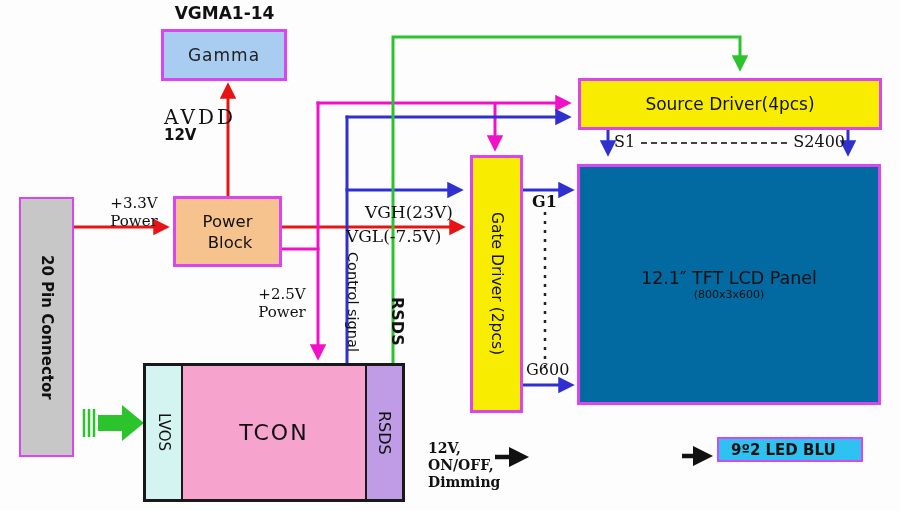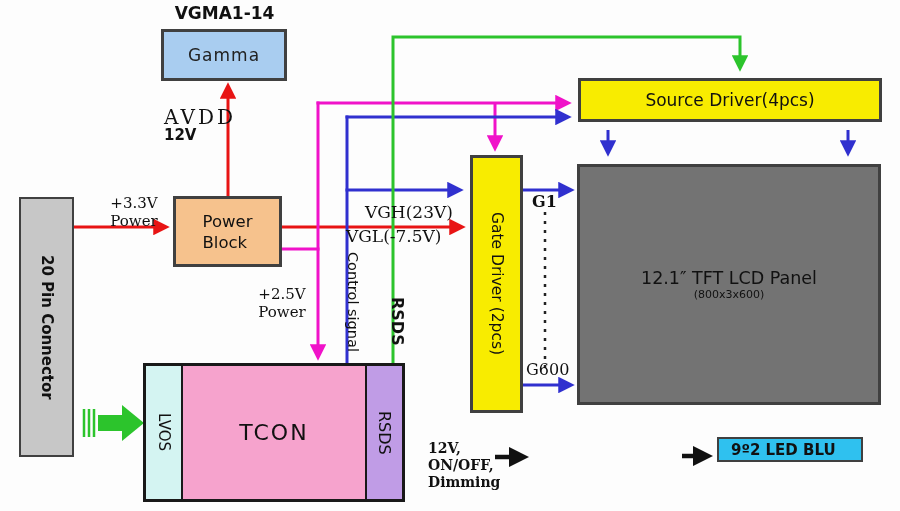--- a/index.html
+++ b/index.html
@@ -1,35 +1,35 @@
 <!DOCTYPE html>
 <html><head>
 <meta charset="utf-8">
 <style>
   html,body{margin:0;padding:0;background:#fff;}
   #stage{position:relative;width:900px;height:511px;background:#fdfdfd;overflow:hidden;
          font-family:"DejaVu Sans",sans-serif;color:#111;}
   .abs{position:absolute;}
-  .block{position:absolute;border:3px solid #404040;box-sizing:border-box;
-         display:flex;align-items:center;justify-content:center;text-align:left;}
+  .block{position:absolute;border:3px solid #d946ef;box-sizing:border-box;
+         display:flex;align-items:center;justify-content:center;text-align:right;}
   .vtext{writing-mode:vertical-rl;text-orientation:mixed;}
   
   #connector{left:19px;top:197px;width:55px;height:260px;background:#c7c7c7;border-width:2.5px;
              font-weight:bold;font-size:15px;}
   #gamma{left:161px;top:29px;width:126px;height:52px;background:#a9cdf0;font-size:17px;letter-spacing:1px;color:#222;}
   #power{left:173px;top:196px;width:109px;height:71px;background:#f6c28d;font-size:16.5px;line-height:21px;}
   #tcon-group{left:143px;top:363px;width:262px;height:139px;border:3px solid #191919;box-sizing:border-box;
               position:absolute;display:flex;background:#f6a3cd;}
   .tcon-sec{display:flex;align-items:center;justify-content:center;box-sizing:border-box;height:100%;}
   #lvos{width:37px;background:#d4f4f2;border-right:2.5px solid #191919;font-size:15px;}
   #tcon-main{flex:1;font-size:22px;letter-spacing:2px;text-align:right;}
   #rsds-sec{width:37px;background:#c09ce6;border-left:2.5px solid #191919;font-size:16px;}
   #gate{left:470px;top:155px;width:53px;height:258px;background:#f8ec00;font-size:15.5px;}
-  #source{left:578px;top:78px;width:304px;height:44px;background:#f8ec00;font-size:17px;}
-  #lcd{left:577px;top:164px;width:304px;height:241px;background:#737373;flex-direction:column;}
+  #source{left:578px;top:78px;width:304px;height:52px;background:#f8ec00;font-size:17px;}
+  #lcd{left:577px;top:164px;width:304px;height:241px;background:#0369a1;flex-direction:column;}
   #lcd .l1{font-size:17.5px;}
   #lcd .l2{font-size:11px;}
   #led-driver{left:533px;top:439px;width:147px;height:34px;background:#2fc1ef;border-width:2px;
               justify-content:flex-start;padding-left:14px;font-weight:bold;font-size:15px;}
   #led-blu{left:717px;top:437px;width:146px;height:25px;background:#2fc1ef;border-width:2px;
            justify-content:flex-start;padding-left:12px;font-weight:bold;font-size:15px;}
   
   .serif{font-family:"DejaVu Serif",serif;}
   .ann{position:absolute;font-size:15px;line-height:18px;}
   #vgma{left:152px;top:3px;width:145px;text-align:center;font-weight:bold;font-size:17px;}
@@ -158,20 +158,25 @@
   </div>
   <div id="p25" class="ann serif">
     <div>+2.5V</div>
       <div>Power</div>
   </div>
   <div id="vgh" class="ann serif">VGH(23V)</div>
   <div id="vgl" class="ann serif">VGL(-7.5V)</div>
   <div id="ctrl-sig" class="ann vtext">Control signal</div>
   <div id="rsds-lbl" class="ann vtext">RSDS</div>
 
+  <div id="s-row" class="ann serif">
+    <span>S1</span>
+    <span id="s-dash"></span>
+    <span>S2400</span>
+  </div>
   <div id="g1" class="ann serif">G1</div>
   <div id="g600" class="ann serif">G600</div>
 
   <div id="led-in" class="ann serif">
     <div>12V,</div>
     <div>ON/OFF,</div>
     <div>Dimming</div>
   </div>
 
 </div>

